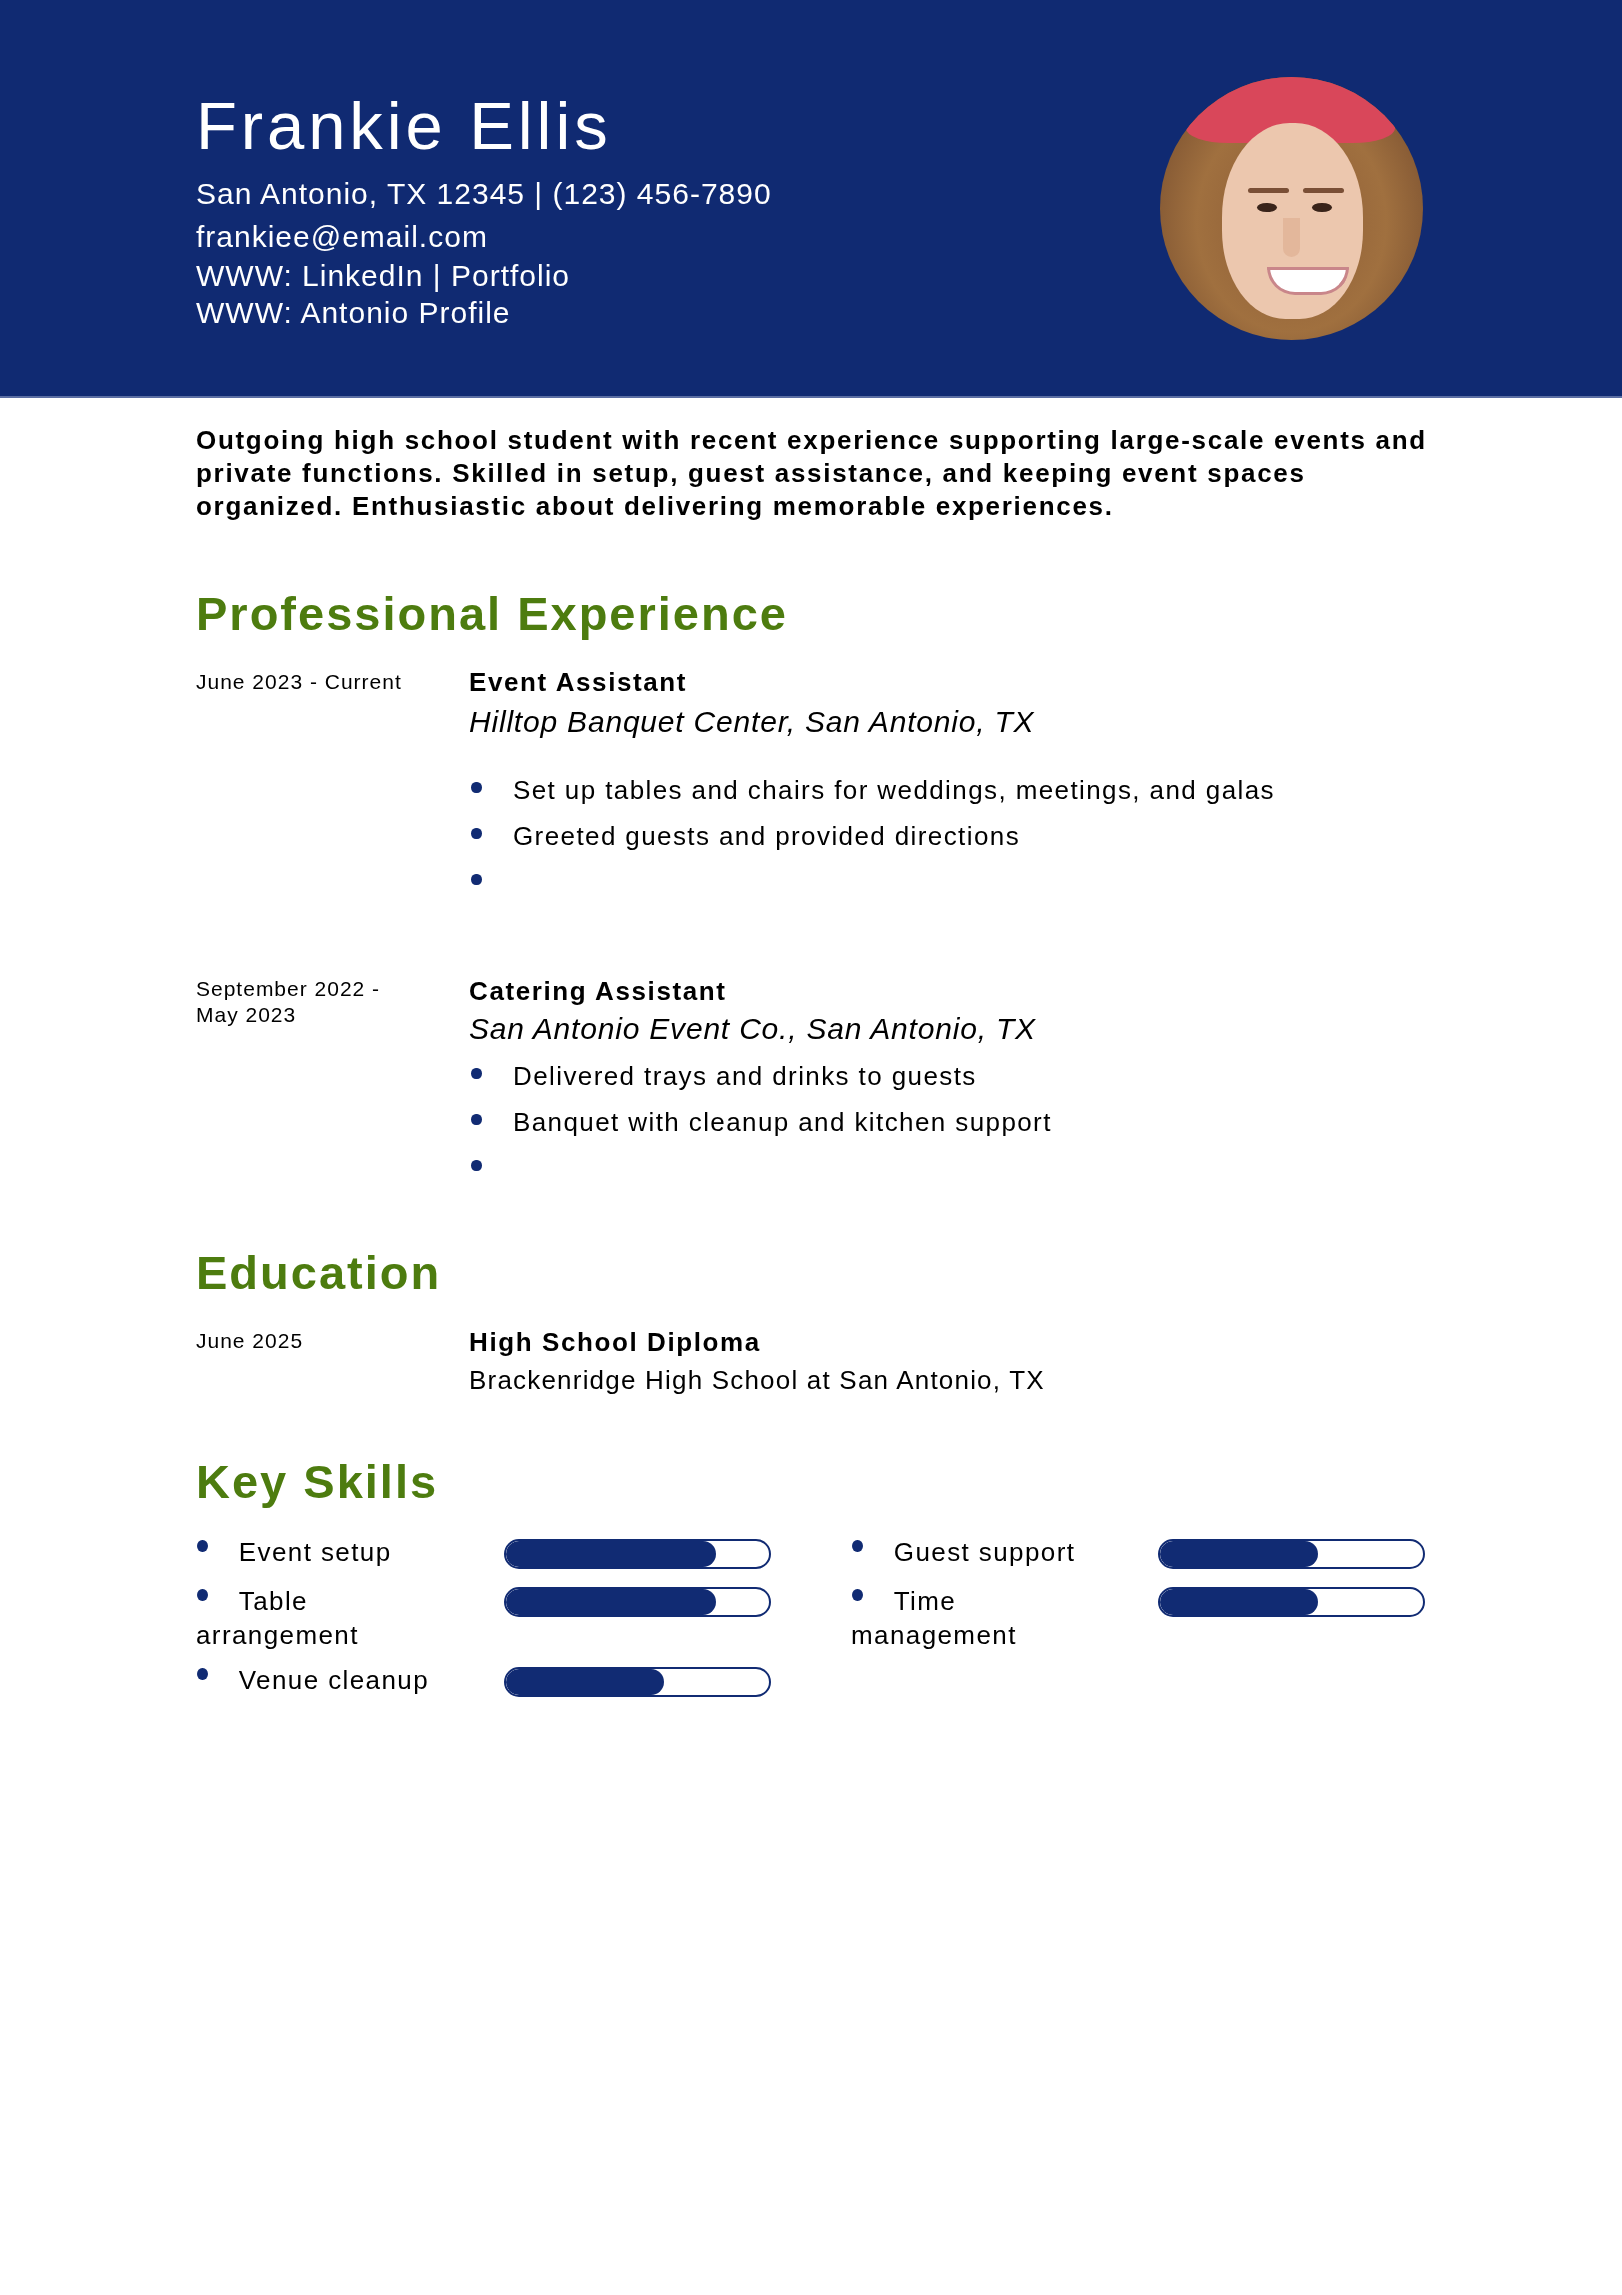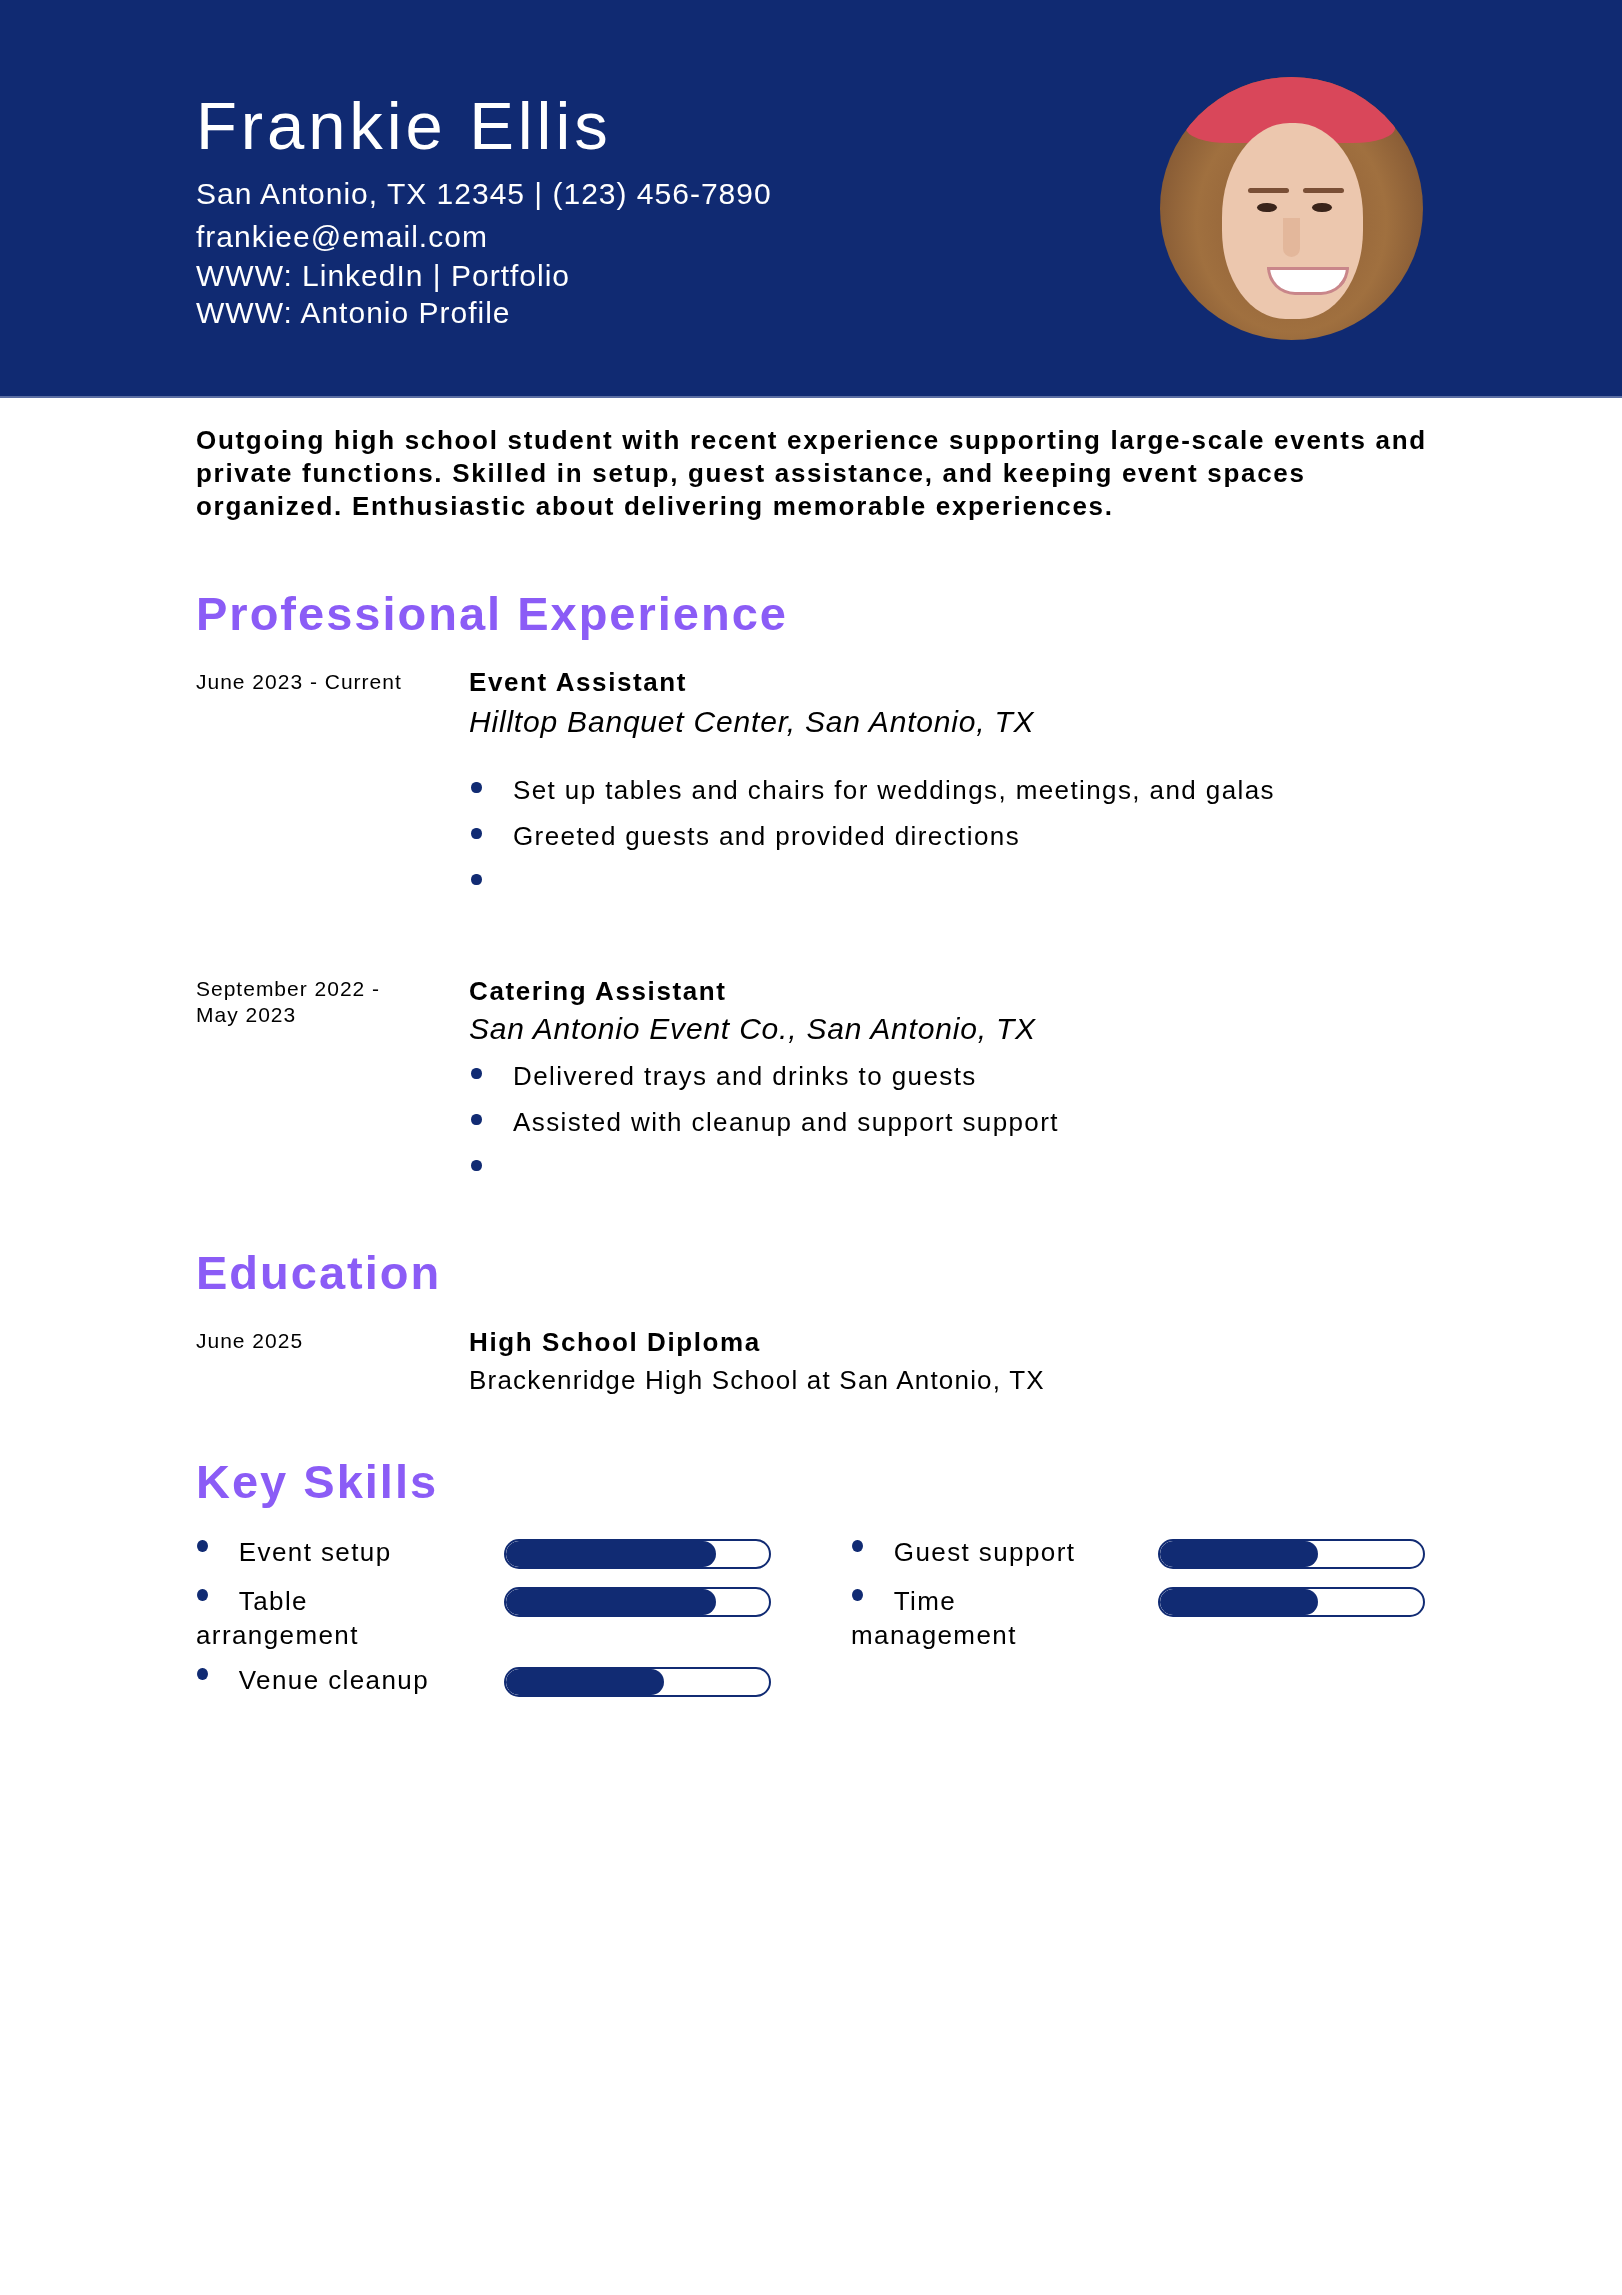--- a/index.html
+++ b/index.html
@@ -18,21 +18,21 @@
   }
   .photo .band { position:absolute; left: 26px; top: -6.5px; width: 209px; height: 72px; border-radius: 50% 50% 20% 20%; background: #d9475a; }
   .photo .face { position:absolute; left: 62px; top: 46px; width: 141px; height: 196px; border-radius: 48% 48% 45% 45%; background: #ecc7ae; }
   .photo .eye { position:absolute; width: 19.6px; height: 9.2px; border-radius: 50%; background: #3a241a; top: 126px; }
   .photo .eye.l { left: 97px; } .photo .eye.r { left: 152px; }
   .photo .brow { position:absolute; width: 41px; height: 5.2px; border-radius: 2.6px; background: #7a4f36; top: 111px; }
   .photo .brow.l { left: 88px; } .photo .brow.r { left: 143px; }
   .photo .mouth { position:absolute; left: 107px; top: 190px; width: 82px; height: 27.5px; border-radius: 0 0 39px 39px; background: #fff; border: 3.9px solid #c9868a; box-sizing: border-box; }
   .photo .nose { position:absolute; left: 123px; top: 141px; width: 17px; height: 39px; border-radius: 0 0 9.2px 9.2px; background: #e3b79b; }
   .summary { left: 196px; top: 424px; width: 1243px; font-size: 26px; font-weight: bold; letter-spacing: 1.7px; line-height: 33px; }
-  .section-title { left: 196px; font-size: 47px; font-weight: bold; color: #8b5cf6; letter-spacing: 2px; line-height: 52px; white-space: nowrap; }
+  .section-title { left: 196px; font-size: 47px; font-weight: bold; color: #4d7c0f; letter-spacing: 2px; line-height: 52px; white-space: nowrap; }
   .date { left: 196px; font-size: 21px; letter-spacing: 1px; line-height: 26px; width: 216px; }
   .job-title { left: 469px; font-size: 26px; font-weight: bold; letter-spacing: 1.6px; line-height: 30px; white-space: nowrap; }
   .company { left: 469px; font-size: 30px; font-style: italic; letter-spacing: 0.8px; line-height: 37px; white-space: nowrap; }
   .bullets { left: 469px; margin: 0; padding: 0; list-style: none; }
   .bullets li { position: relative; padding-left: 44px; font-size: 26px; letter-spacing: 1.4px; height: 46px; line-height: 30px; white-space: nowrap; }
   .bullets li .dot { position: absolute; left: 2px; top: 6.5px; width: 10.5px; height: 11.8px; border-radius: 50%; background: #112b73; }
   .school { left: 469px; font-size: 26px; letter-spacing: 1.2px; line-height: 30px; white-space: nowrap; }
   .skill-label { font-size: 26px; letter-spacing: 1.4px; line-height: 34px; width: 275px; }
   .skill-label .dot { display: inline-block; width: 10.5px; height: 11.8px; border-radius: 50%; background: #112b73; vertical-align: 9.2px; margin-left: 1.3px; margin-right: 31px; }
   .bar { width: 267px; height: 30px; border: 2.6px solid #112b73; border-radius: 15px; box-sizing: border-box; background: #fff; overflow: hidden; }
@@ -69,21 +69,21 @@
   <li><span class="dot"></span><span>Set up tables and chairs for weddings, meetings, and galas</span></li>
   <li><span class="dot"></span><span>Greeted guests and provided directions</span></li>
   <li><span class="dot"></span></li>
 </ul>
 
 <div class="abs date" style="top:976px;">September 2022 - May 2023</div>
 <div class="abs job-title" style="top:976px;">Catering Assistant</div>
 <div class="abs company" style="top:1010px;">San Antonio Event Co., San Antonio, TX</div>
 <ul class="abs bullets" style="top:1061px;">
   <li><span class="dot"></span><span>Delivered trays and drinks to guests</span></li>
-  <li><span class="dot"></span><span>Assisted with cleanup and support support</span></li>
+  <li><span class="dot"></span><span>Banquet with cleanup and kitchen support</span></li>
   <li><span class="dot"></span></li>
 </ul>
 
 <div class="abs section-title" style="top:1247px;">Education</div>
 <div class="abs date" style="top:1328px;">June 2025</div>
 <div class="abs job-title" style="top:1327px;">High School Diploma</div>
 <div class="abs school" style="top:1365px;">Brackenridge High School at San Antonio, TX</div>
 
 <div class="abs section-title" style="top:1456px;">Key Skills</div>
 

